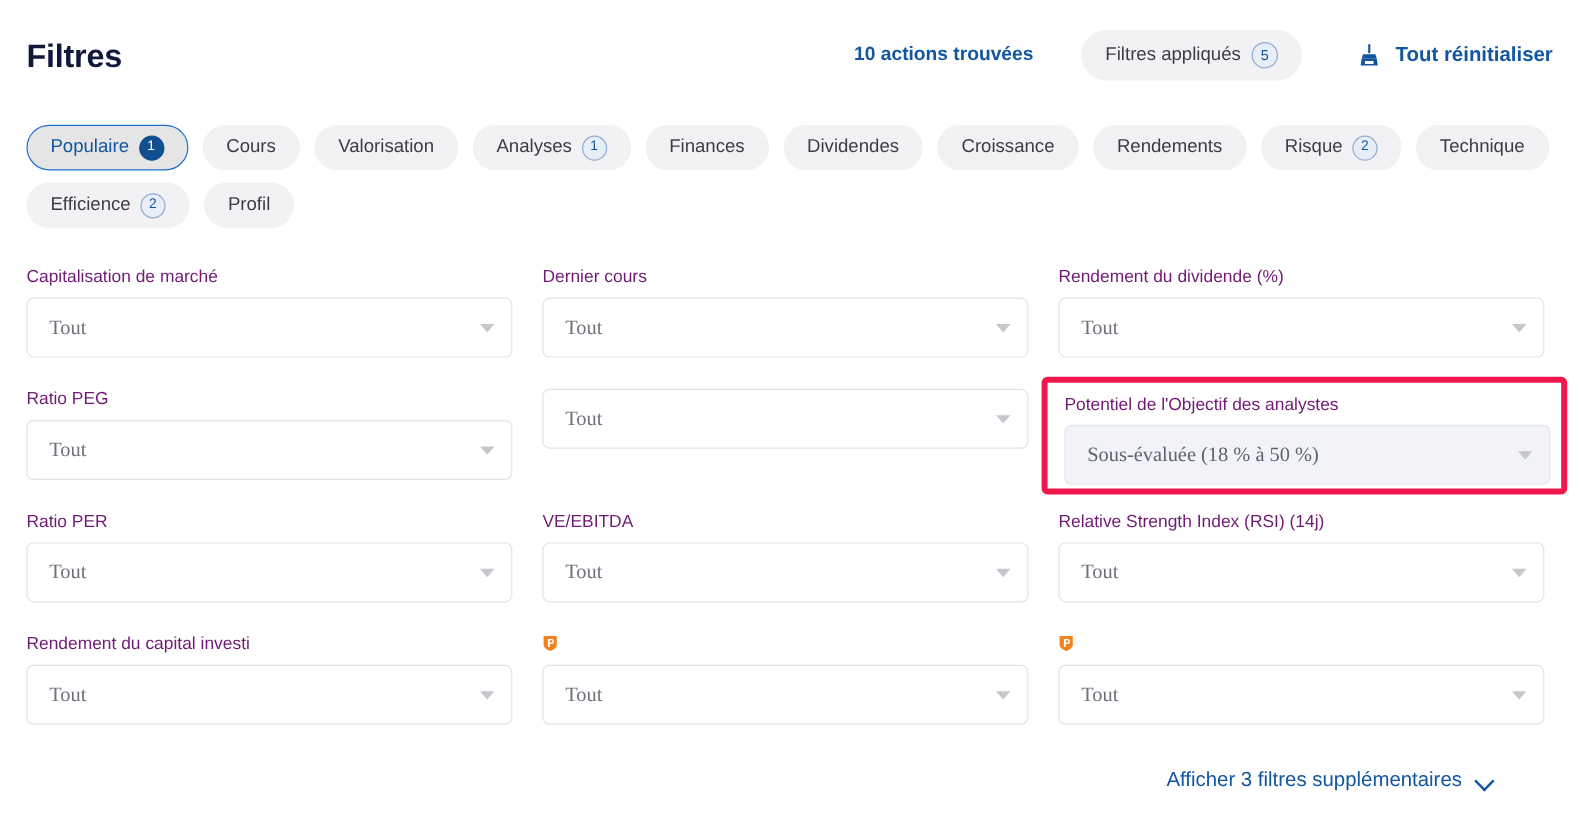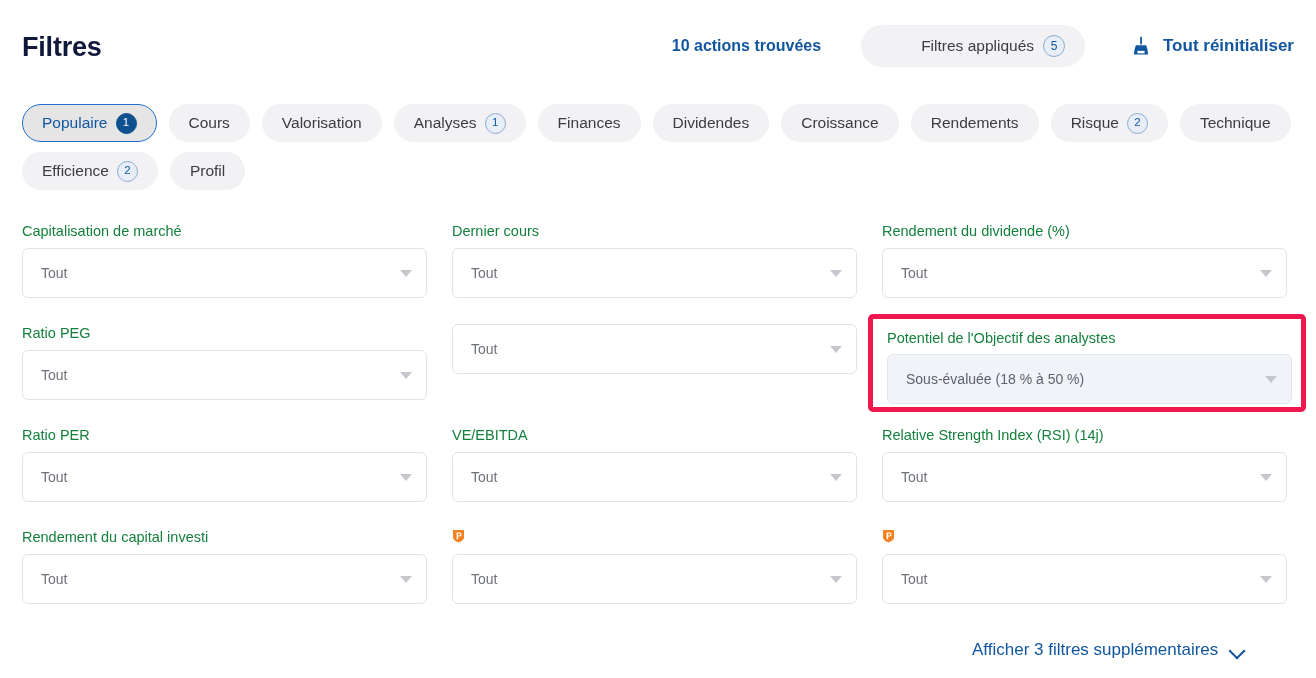--- a/index.html
+++ b/index.html
@@ -56,21 +56,20 @@
     background: #F2F2F4;
     border-radius: 22px;
     height: 42px;
     padding: 0 20px;
     cursor: pointer;
     margin-right: 45px;
   }
   .applied-pill .label {
     font-size: 15.5px;
     color: #3C3C42;
-    margin-left: 40px;
   }
   .badge-outline {
     display: inline-flex;
     align-items: center;
     justify-content: center;
     min-width: 22px;
     height: 22px;
     border-radius: 50%;
     border: 1px solid #8FAAD0;
     background: #E8EEF7;
@@ -152,21 +151,21 @@
     width: 1272px;
     display: grid;
     grid-template-columns: 430px 430px 412px;
     column-gap: 0px;
     row-gap: 0px;
   }
   .cell { width: 430px; height: 102px; position: relative; }
   .cell.col3 { width: 412px; }
   .fld-label {
     font-size: 14.5px;
-    color: #15803d;
+    color: #701a75;
     line-height: 18px;
     display: flex;
     align-items: center;
     gap: 6px;
     height: 18px;
     margin-bottom: 8px;
   }
   .pro-badge {
     display: inline-block;
     width: 13px;
@@ -179,26 +178,27 @@
     height: 50px;
     border: 1px solid #E2E3E7;
     border-radius: 6px;
     background: #ffffff;
     display: flex;
     align-items: center;
     padding: 0 14px 0 18px;
     cursor: pointer;
   }
   .select .value {
-    font-size: 14px;
+    font-size: 17px;
     color: #6E7179;
     flex: 1;
     white-space: nowrap;
     overflow: hidden;
     text-overflow: ellipsis;
+    font-family: Liberation Serif, serif;
   }
   .caret {
     width: 0; height: 0;
     border-left: 6px solid transparent;
     border-right: 6px solid transparent;
     border-top: 7px solid #C5C7CD;
     margin-left: 8px;
     flex: 0 0 auto;
   }
 

